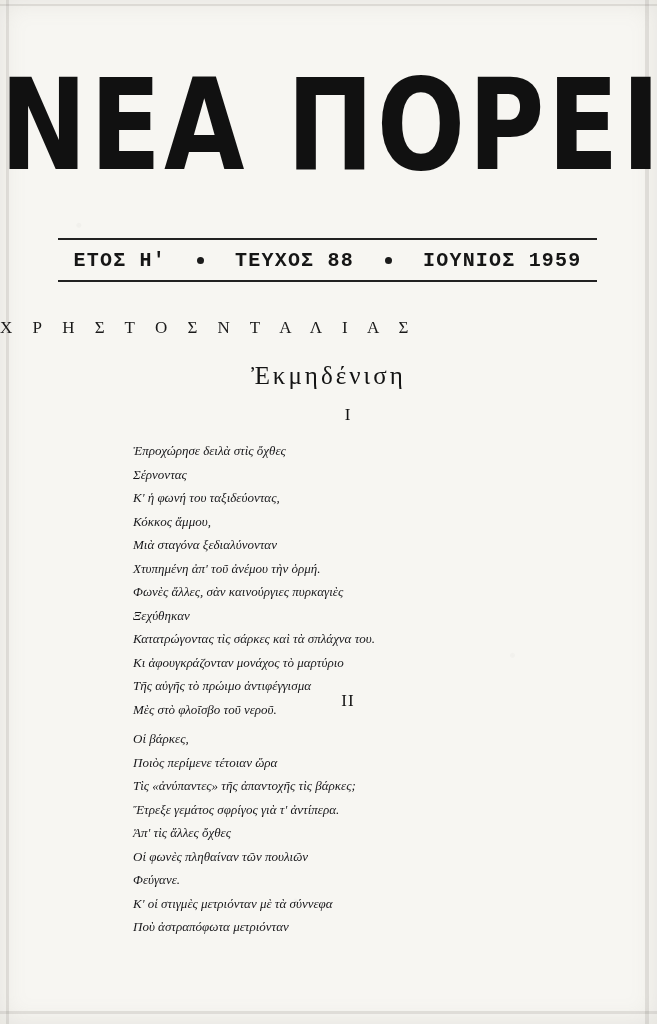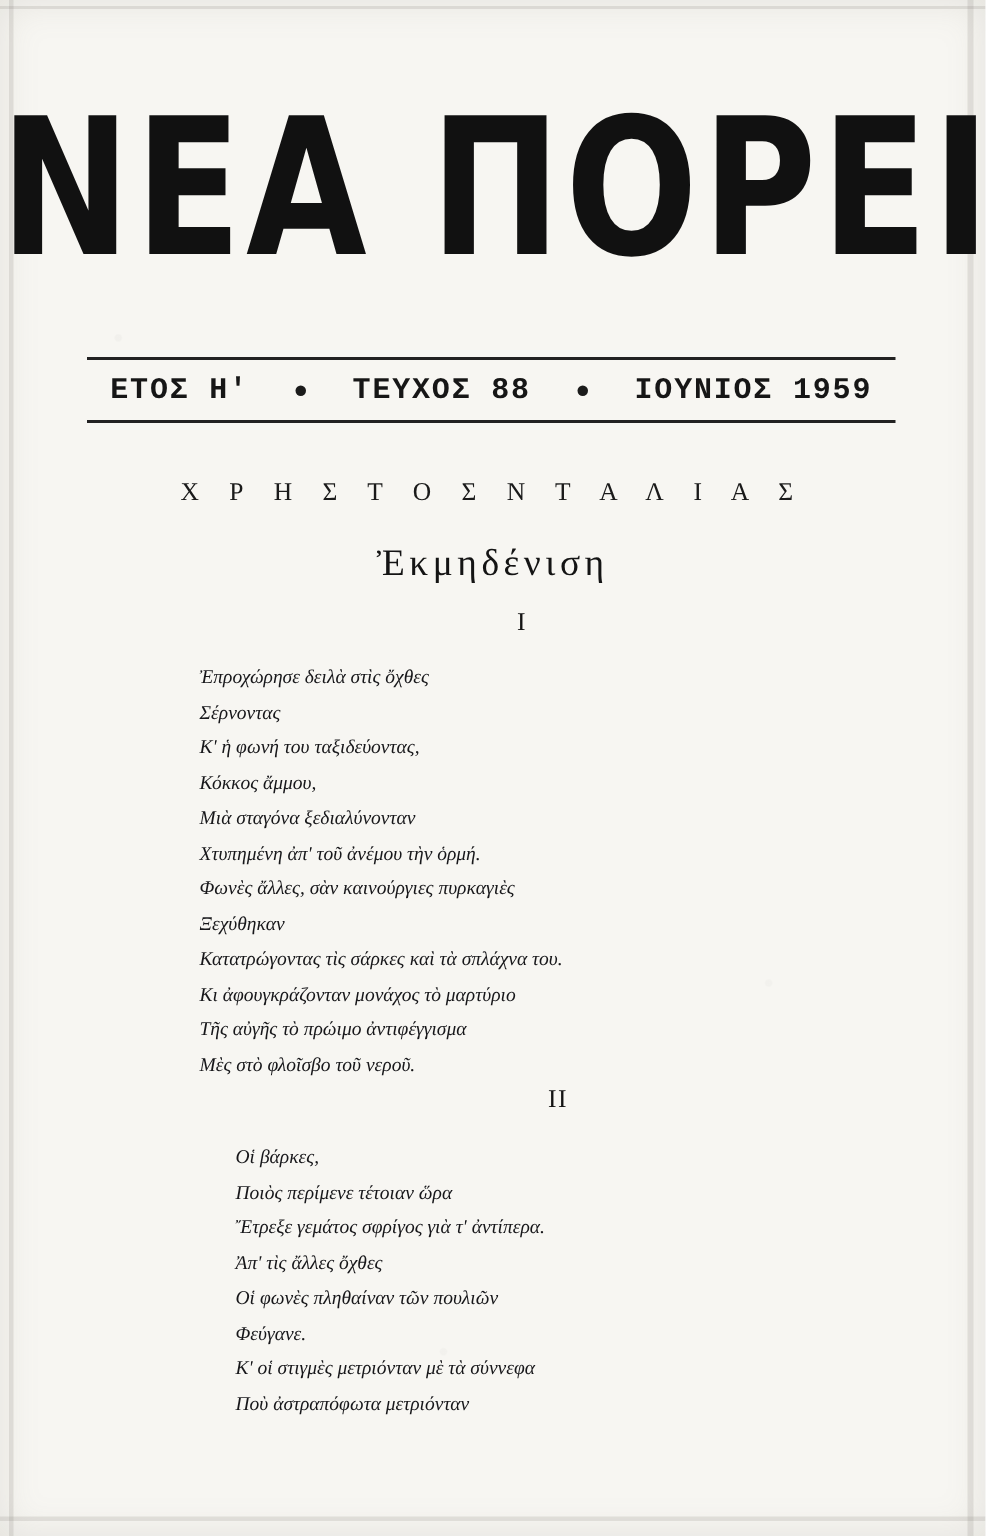--- a/index.html
+++ b/index.html
@@ -79,21 +79,20 @@
     width: 7px;
     height: 7px;
     border-radius: 50%;
     background: #1b1b1b;
     display: inline-block;
   }
   .author {
     position: absolute;
     left: 0; right: 0;
     top: 318px;
-    text-align: center;
     font-family: "Liberation Serif", serif;
     font-size: 17px;
     letter-spacing: 8px;
     color: #1a1a1a;
   }
   .poem-title {
     position: absolute;
     left: 0; right: 0;
     top: 362px;
     text-align: center;
@@ -115,21 +114,21 @@
     color: #141414;
   }
   .verse-line {
     font-size: 13px;
     line-height: 23.5px;
     color: #17171a;
     white-space: pre;
     font-style: italic;
   }
   #sec1 { top: 405px; }
-  #sec2 { top: 723px; margin-left: 24px; }
+  #sec2 { top: 691px; }
   #sec2 .section-number { margin-bottom: 16px; }
 </style>
 </head>
 <body>
 
 <div class="page">
   <div class="edge-left"></div>
   <div class="edge-right"></div>
   <div class="edge-top"></div>
   <div class="edge-bottom"></div>
@@ -160,20 +159,21 @@
     <div class="verse-line">Κατατρώγοντας τὶς σάρκες καὶ τὰ σπλάχνα του.</div>
     <div class="verse-line">Κι ἀφουγκράζονταν μονάχος τὸ μαρτύριο</div>
     <div class="verse-line">Τῆς αὐγῆς τὸ πρώιμο ἀντιφέγγισμα</div>
     <div class="verse-line">Μὲς στὸ φλοῖσβο τοῦ νεροῦ.</div>
   </div>
 
   <div class="section" id="sec2">
     <div class="section-number">II</div>
     <div class="verse-line">Οἱ βάρκες,</div>
     <div class="verse-line">Ποιὸς περίμενε τέτοιαν ὥρα</div>
+    <div class="verse-line">Τὶς «ἀνύπαντες» τῆς ἀπαντοχῆς τὶς βάρκες;</div>
     <div class="verse-line">Ἔτρεξε γεμάτος σφρίγος γιὰ τ' ἀντίπερα.</div>
     <div class="verse-line">Ἀπ' τὶς ἄλλες ὄχθες</div>
     <div class="verse-line">Οἱ φωνὲς πληθαίναν τῶν πουλιῶν</div>
     <div class="verse-line">Φεύγανε.</div>
     <div class="verse-line">Κ' οἱ στιγμὲς μετριόνταν μὲ τὰ σύννεφα</div>
     <div class="verse-line">Ποὺ ἀστραπόφωτα μετριόνταν</div>
   </div>
 </div>
 
 </body></html>

